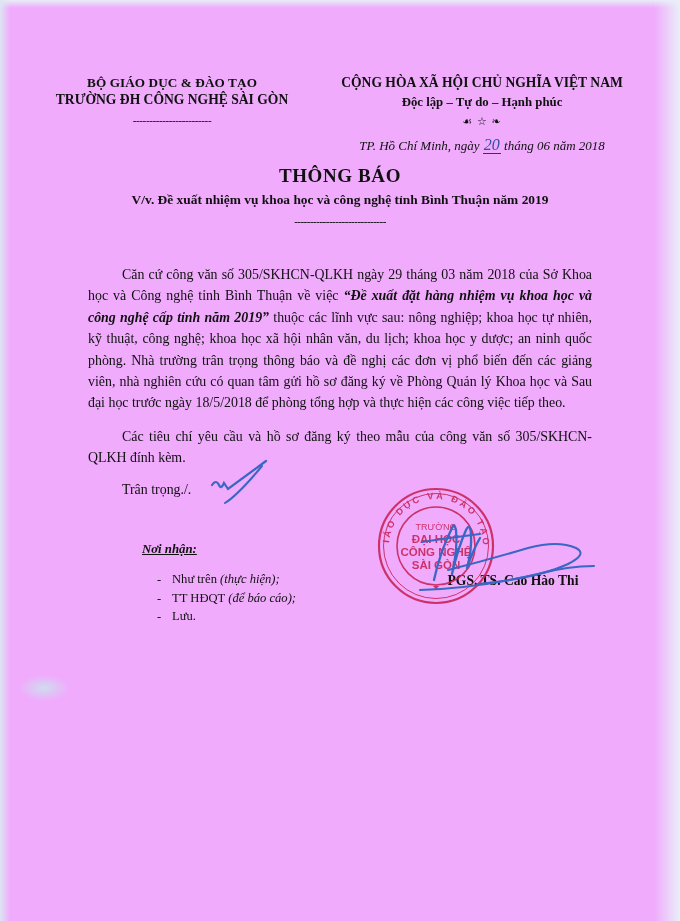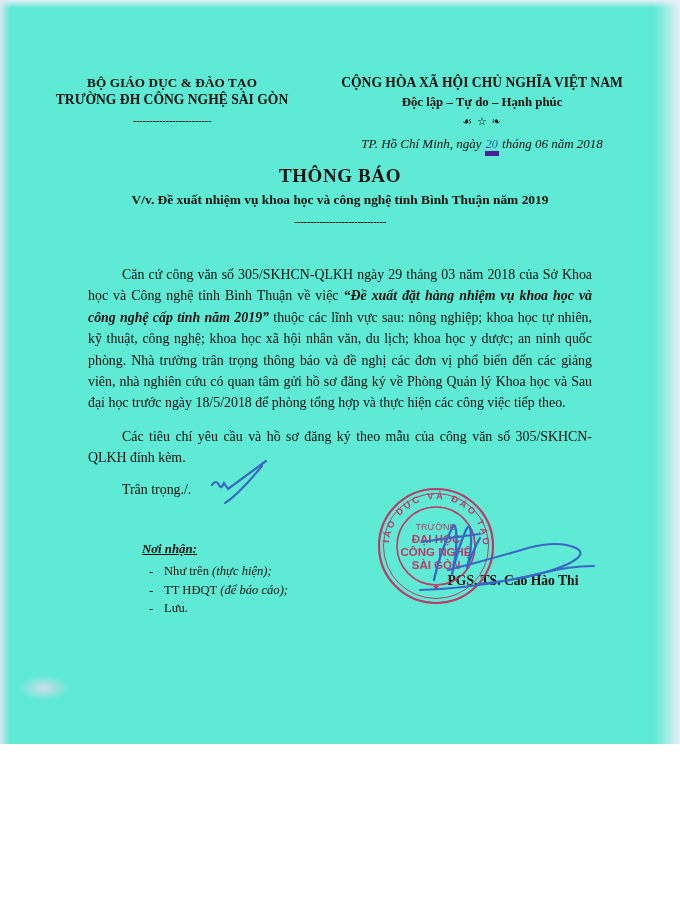--- a/index.html
+++ b/index.html
@@ -3,22 +3,22 @@
 <meta charset="utf-8">
 <style>
   html, body {
     margin: 0;
     padding: 0;
     background: #ffffff;
   }
   .page {
     position: relative;
     width: 680px;
-    height: 744px;
-    background: #5eead4;
+    height: 921px;
+    background: #f0abfc;
     overflow: hidden;
     font-family: "Liberation Serif", "DejaVu Serif", serif;
     color: #101010;
   }
   
   .scan-tint-left {
     position: absolute;
     left: 0; top: 0;
     width: 10px; height: 921px;
     background: linear-gradient(to right, #dce6f2, rgba(255,255,255,0));
@@ -120,23 +120,23 @@
   }
   .date-line {
     font-style: italic;
     font-size: 13px;
     margin-top: 7px;
     white-space: nowrap;
   }
   .date-day {
     color: #2b50a8;
     font-style: italic;
-    border-bottom: 5px solid #4c1d95;
+    border-bottom: 1px solid #4c1d95;
     padding: 0 1px;
-    font-size: 12px;
+    font-size: 16px;
   }
 
   
   .title-block {
     position: absolute;
     top: 164px;
     left: 0;
     width: 680px;
     text-align: center;
   }
@@ -217,21 +217,21 @@
   }
   .recipients-title {
     font-weight: bold;
     font-style: italic;
     text-decoration: underline;
     font-size: 12.8px;
     margin-bottom: 2px;
   }
   .recipients-list {
     list-style: none;
-    margin: 4px;
+    margin: 12px;
     padding: 0 0 0 18px;
   }
   .recipients-list li {
     position: relative;
     line-height: 18.5px;
     white-space: nowrap;
   }
   .recipients-list li::before {
     content: "-";
     position: absolute;

